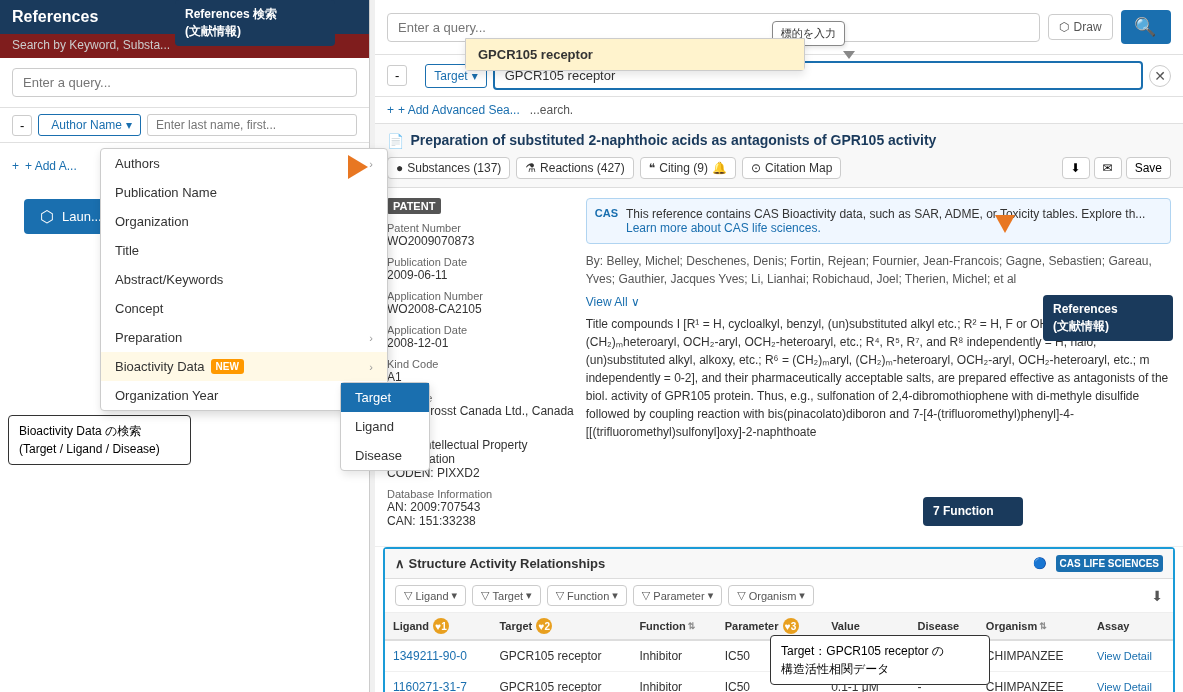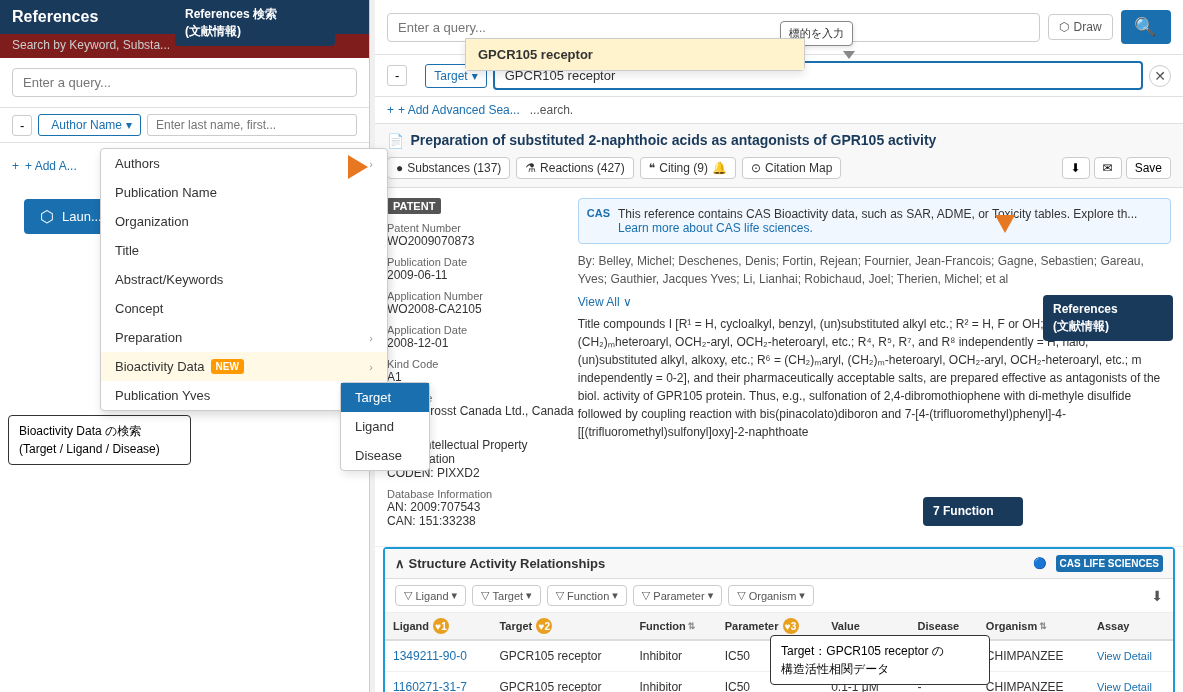--- a/index.html
+++ b/index.html
@@ -286,21 +286,21 @@
       display: flex;
       align-items: center;
       gap: 4px;
       margin-left: auto;
     }
 
     
     .article-body {
       display: flex;
       padding: 10px 12px;
-      gap: 4px;
+      gap: 12px;
       border-bottom: 1px solid #eee;
     }
     .patent-info {
       min-width: 180px;
     }
     .patent-label {
       font-size: 11px;
       font-weight: bold;
       background: #555;
       color: #fff;
@@ -537,21 +537,21 @@
       <span>Preparation</span>
       <span class="chevron">›</span>
     </div>
     <div class="dropdown-item highlighted">
       <span>Bioactivity Data</span>
       <span class="badge-new">NEW</span>
       <span style="flex:1;"></span>
       <span class="chevron">›</span>
     </div>
     <div class="dropdown-item">
-      <span>Publication Yves</span>
+      <span>Organization Year</span>
     </div>
   </div>
 
   <div style="position:absolute;left:340px;top:382px;background:#fff;border:1px solid #ccc;border-radius:4px;box-shadow:2px 4px 8px rgba(0,0,0,0.1);z-index:200;width:90px;">
     <div class="dropdown-item" style="background:#1a6faf;color:#fff;">
       <span>Target</span>
     </div>
     <div class="dropdown-item">
       <span>Ligand</span>
     </div>
@@ -598,21 +598,21 @@
 
   <div class="target-row">
     <button class="filter-btn-minus">-</button>
     <div style="width:6px;"></div>
     <div class="target-dropdown">
       <span>Target</span>
       <span style="margin-left:4px;">▾</span>
     </div>
     <input class="target-input" type="text" value="GPCR105 receptor" style="">
 
-    <div class="tooltip-annotation" style="position:absolute;right:330px;top:-34px;">
+    <div class="tooltip-annotation" style="position:absolute;right:338px;top:-34px;">
       標的を入力
     </div>
     <div style="position:absolute;right:328px;top:-4px;width:0;height:0;border-left:6px solid transparent;border-right:6px solid transparent;border-top:8px solid #888;"></div>
 
     <button class="clear-btn">✕</button>
   </div>
 
   <div class="autocomplete">
     <div class="autocomplete-item">GPCR105 receptor</div>
   </div>

